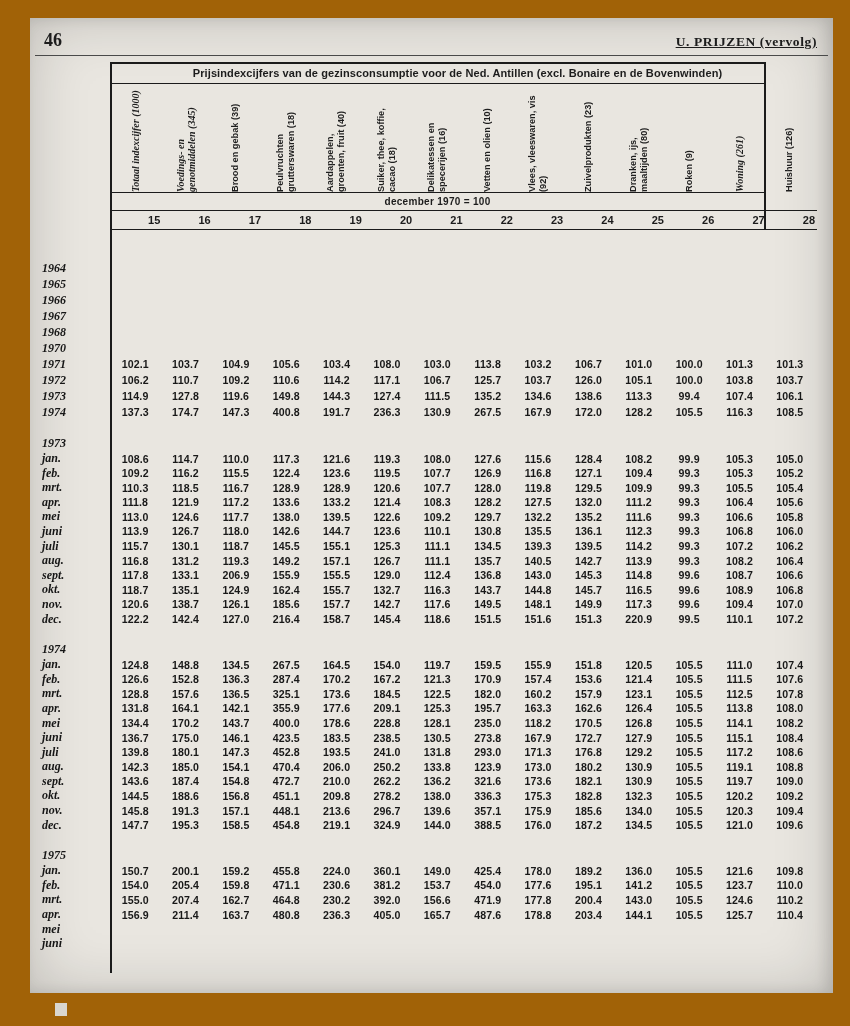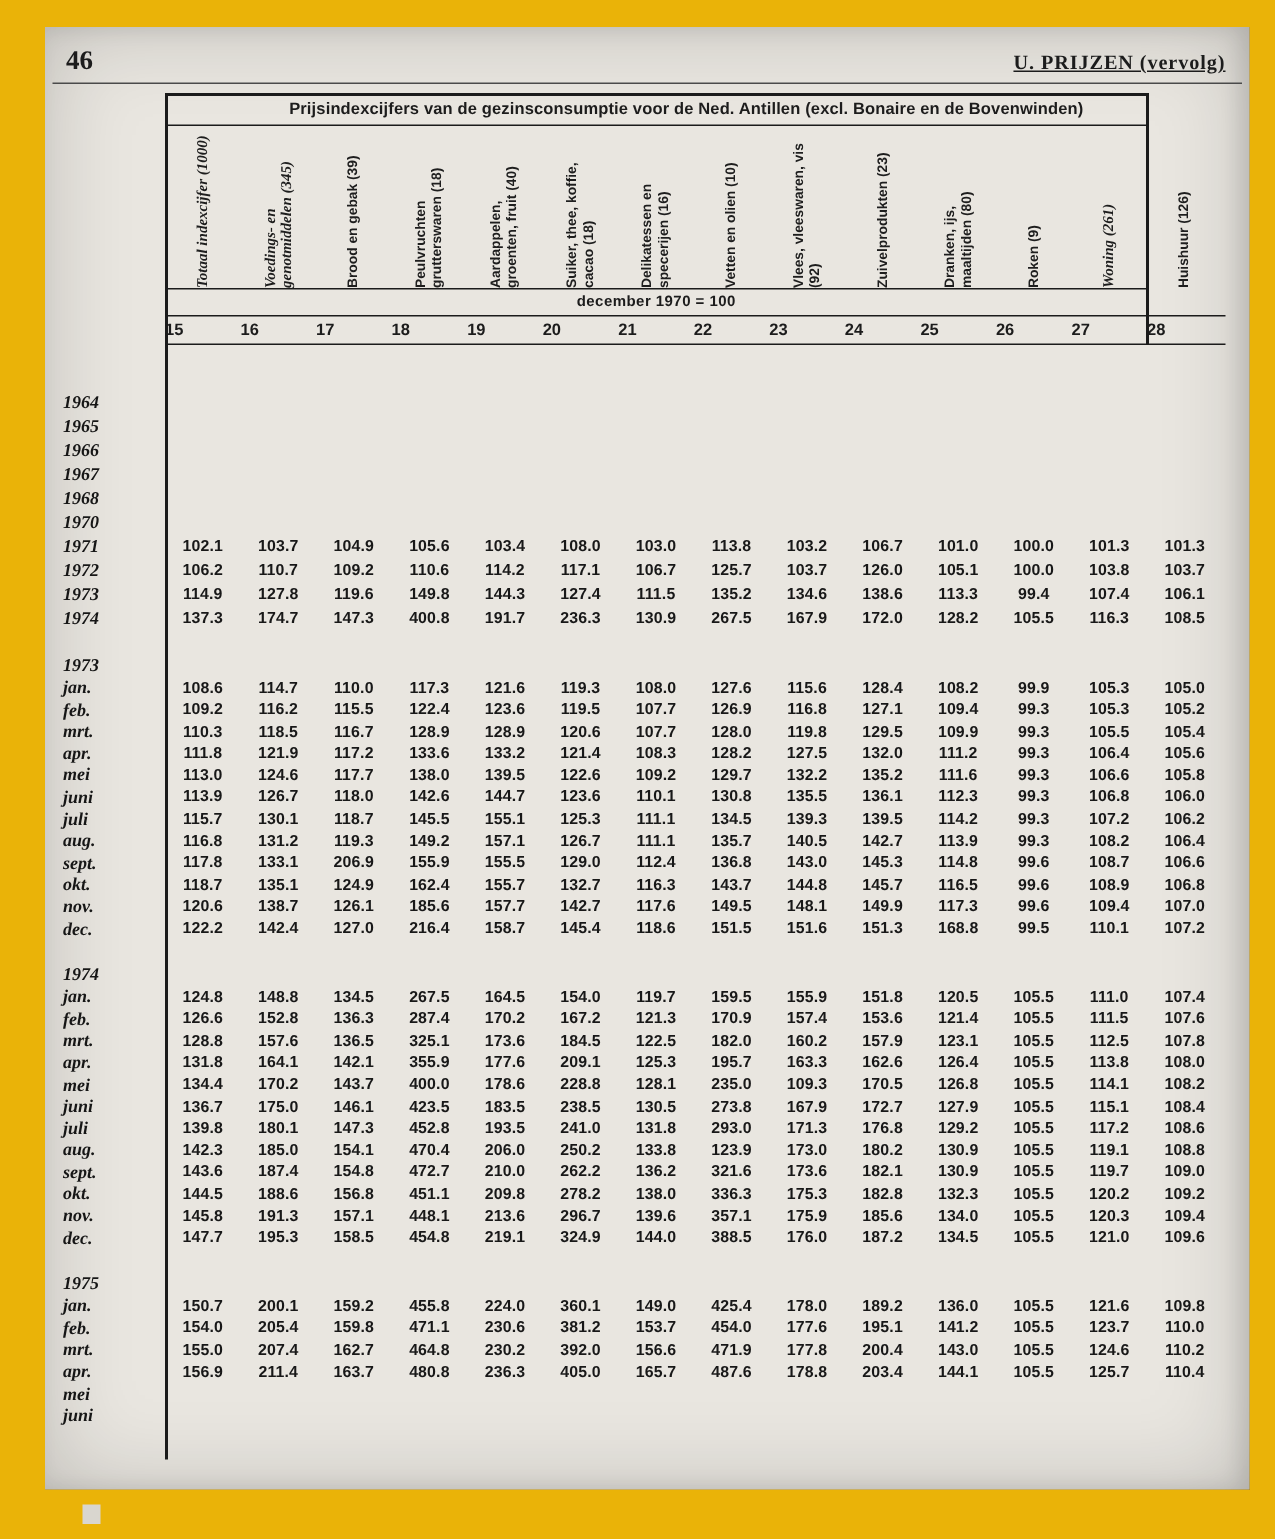--- a/index.html
+++ b/index.html
@@ -1,17 +1,17 @@
 <!DOCTYPE html>
 <html><head>
 <meta charset="utf-8">
 <style>
   html,body{margin:0;padding:0;}
   body{width:850px;height:1026px;background:#0c0c0c;font-family:"Liberation Sans",sans-serif;}
-  .scan{position:relative;width:850px;height:1026px;background:#eab308;overflow:hidden;}
+  .scan{position:relative;width:850px;height:1026px;background:#a16207;overflow:hidden;}
   .page{position:absolute;left:30px;top:18px;width:803px;height:975px;background:#e9e6e0;
         box-shadow:inset 0 0 60px rgba(0,0,0,.18), inset -6px 0 14px rgba(0,0,0,.12);color:#1c1c1c;}
   .page-head{display:flex;justify-content:space-between;align-items:baseline;padding:12px 16px 0 14px;}
   .pagenum{font:700 18px "Liberation Serif",serif;}
   .sechead{font:700 13.5px "Liberation Serif",serif;letter-spacing:.6px;text-decoration:underline;}
   .head-rule{height:1px;background:#4a4a4a;margin:4px 5px 0 5px;}
 
   .table{position:absolute;left:8px;top:44px;width:782px;height:913px;}
   .grid{display:grid;grid-template-columns:72px repeat(14,50.36px);}
 
@@ -30,21 +30,21 @@
   .head-row{height:108px;}
   .hcell{display:flex;align-items:flex-end;justify-content:center;height:108px;}
   .colhead{display:block;writing-mode:vertical-rl;transform:rotate(180deg);height:102px;
            font:700 9.2px "Liberation Sans",sans-serif;line-height:1.22;color:#1e1e1e;text-align:left;}
   .colhead.it{font:italic 700 10px "Liberation Serif",serif;}
 
   .note-row{margin-left:72px;width:655px;height:18px;display:flex;align-items:center;justify-content:center;
             font:700 10px "Liberation Sans",sans-serif;letter-spacing:.3px;}
 
   .nums-row{height:20px;align-items:center;}
-  .ncell{text-align:left;font:700 11px "Liberation Sans",sans-serif;}
+  .ncell{text-align:right;font:700 11px "Liberation Sans",sans-serif;}
 
   .tbody{padding-top:30px;}
   .drow{align-items:center;}
   .yrow{height:16px;}
   .mrow{height:14.6px;}
   .shead{height:15px;margin-top:16px;}
   .num{text-align:center;font:700 10.6px "Liberation Sans",sans-serif;color:#181818;letter-spacing:.1px;}
   .rlab{font:italic 700 12px "Liberation Serif",serif;padding-left:4px;color:#161616;white-space:nowrap;}
 
   .notch{position:absolute;left:55px;top:1003px;width:12px;height:13px;background:#d9d6cf;}
@@ -508,21 +508,21 @@
             <div class="num">122.2</div>
             <div class="num">142.4</div>
             <div class="num">127.0</div>
             <div class="num">216.4</div>
             <div class="num">158.7</div>
             <div class="num">145.4</div>
             <div class="num">118.6</div>
             <div class="num">151.5</div>
             <div class="num">151.6</div>
             <div class="num">151.3</div>
-            <div class="num">168.8</div>
+            <div class="num">220.9</div>
             <div class="num">99.5</div>
             <div class="num">110.1</div>
             <div class="num">107.2</div>
           </div>
           <div class="grid drow shead">
             <div class="rlab">1974</div>
           </div>
           <div class="grid drow mrow">
             <div class="rlab">jan.</div>
             <div class="num">124.8</div>
@@ -594,21 +594,21 @@
           <div class="grid drow mrow">
             <div class="rlab">mei</div>
             <div class="num">134.4</div>
             <div class="num">170.2</div>
             <div class="num">143.7</div>
             <div class="num">400.0</div>
             <div class="num">178.6</div>
             <div class="num">228.8</div>
             <div class="num">128.1</div>
             <div class="num">235.0</div>
-            <div class="num">109.3</div>
+            <div class="num">118.2</div>
             <div class="num">170.5</div>
             <div class="num">126.8</div>
             <div class="num">105.5</div>
             <div class="num">114.1</div>
             <div class="num">108.2</div>
           </div>
           <div class="grid drow mrow">
             <div class="rlab">juni</div>
             <div class="num">136.7</div>
             <div class="num">175.0</div>

